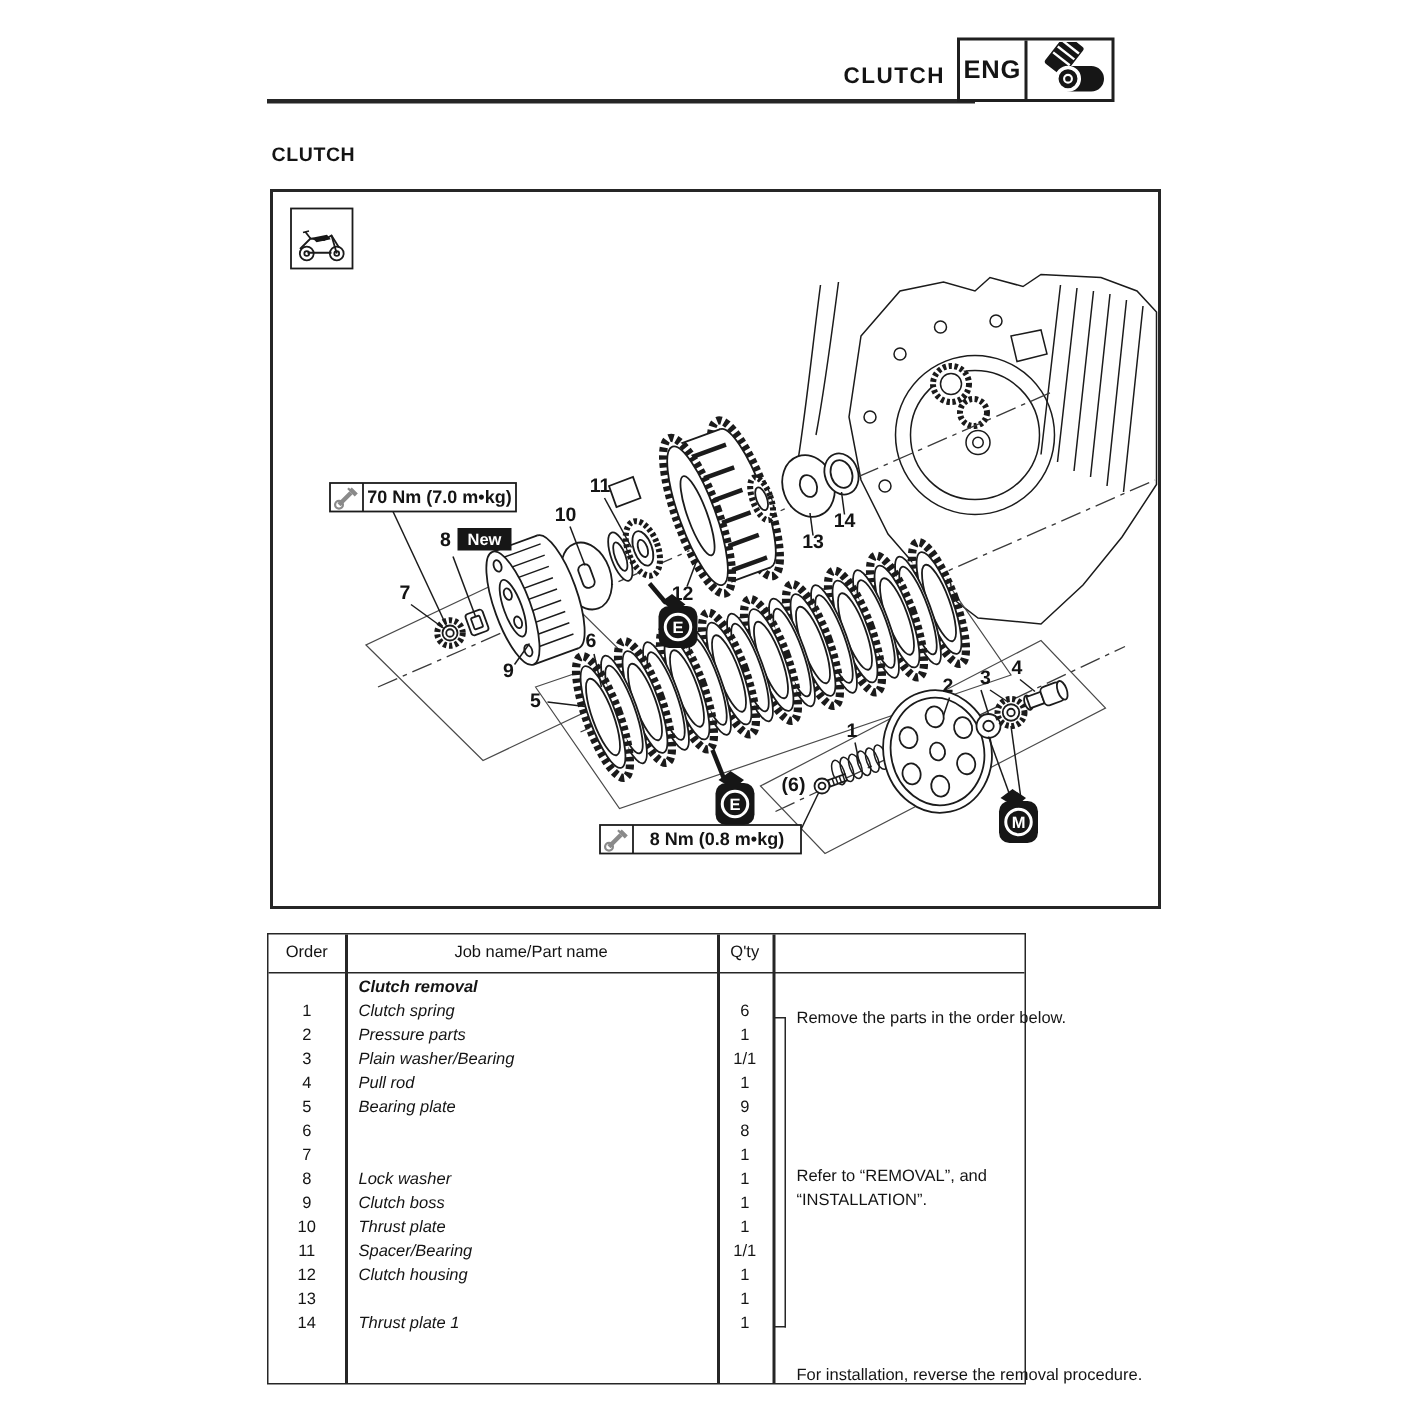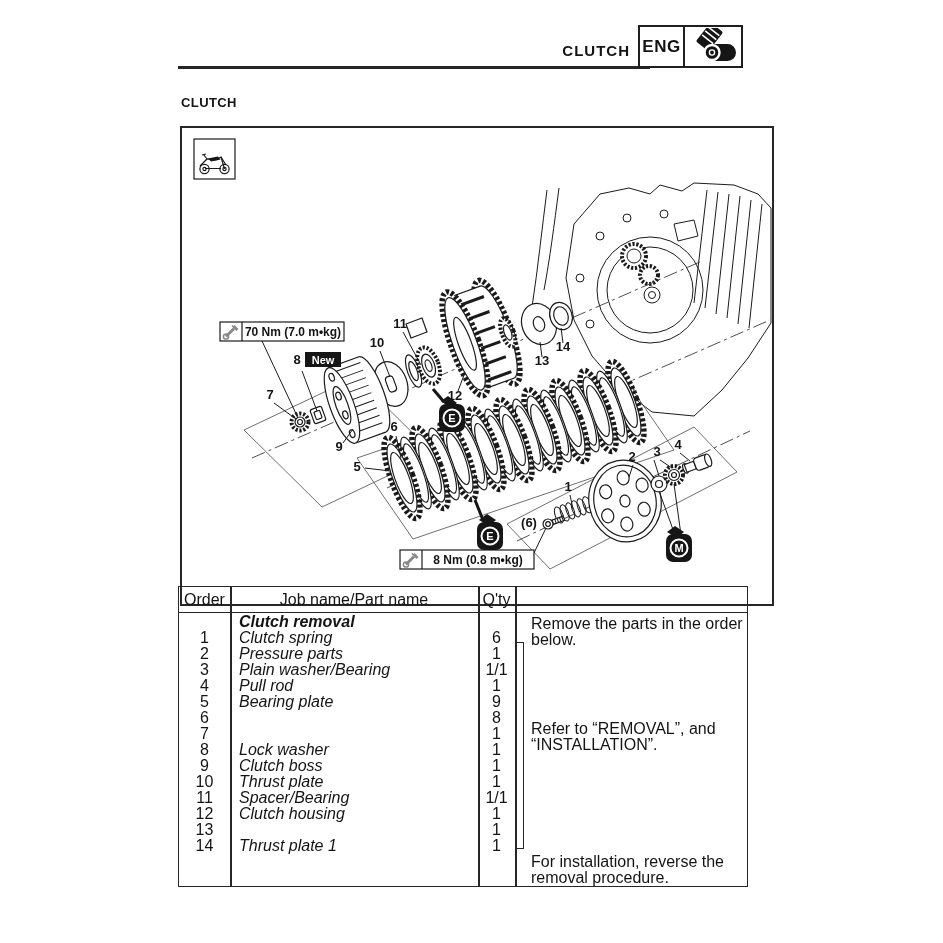--- a/index.html
+++ b/index.html
@@ -33,32 +33,32 @@
   svg .plane{stroke:#4a4a4a;stroke-width:.8px;fill:none;}
   svg .ribs{stroke:#1b1b1b;stroke-width:1px;}
   svg .slots{stroke:#1b1b1b;stroke-width:3px;}
   svg text{font-family:"Liberation Sans",sans-serif;fill:#141414;}
   svg .co{font-size:13px;font-weight:bold;text-anchor:middle;}
   svg .tq{font-size:12px;font-weight:bold;text-anchor:middle;}
   svg .wl{fill:#fff;font-size:11px;font-weight:bold;text-anchor:middle;}
   svg .wrench{stroke:#8a8a8a;fill:none;}
 
   
-  .ptable{top:586px;left:178px;width:570px;height:301px;
-          border:1.5px solid #262626;box-sizing:border-box;font-size:16px;}
+  .ptable{top:622px;left:178px;width:506px;height:301px;
+          border:1.5px solid #262626;box-sizing:border-box;font-size:11px;}
   .colsep{position:absolute;top:0;bottom:0;width:1.5px;background:#262626;}
   .thead{position:absolute;top:0;left:0;right:0;height:25px;
          border-bottom:1.8px solid #262626;}
   .thead span{position:absolute;top:0;line-height:25px;text-align:center;}
   .trow{position:absolute;left:0;width:100%;height:16px;line-height:16px;}
   .trow .c-order{position:absolute;left:0;width:51px;text-align:center;}
   .trow .c-name{position:absolute;left:60px;width:230px;font-style:italic;}
   .trow .c-qty{position:absolute;left:299px;width:37px;text-align:center;}
   .bold{font-weight:bold;}
-  .rk{position:absolute;left:352px;width:235px;line-height:15.5px;}
+  .rk{position:absolute;left:352px;width:235px;line-height:15.5px;margin-top:20px;}
   .bracket{position:absolute;left:344px;top:55px;height:207px;width:6px;
            border-left:1.3px solid #262626;}
   .bracket .tick{position:absolute;left:-8px;width:8px;height:1.3px;background:#262626;}
   .bracket .tick.b{bottom:0;}
   .bracket .tick.t{top:0;}
 </style>
 </head>
 <body>
 
 <div class="abs hdr-title">CLUTCH</div>

